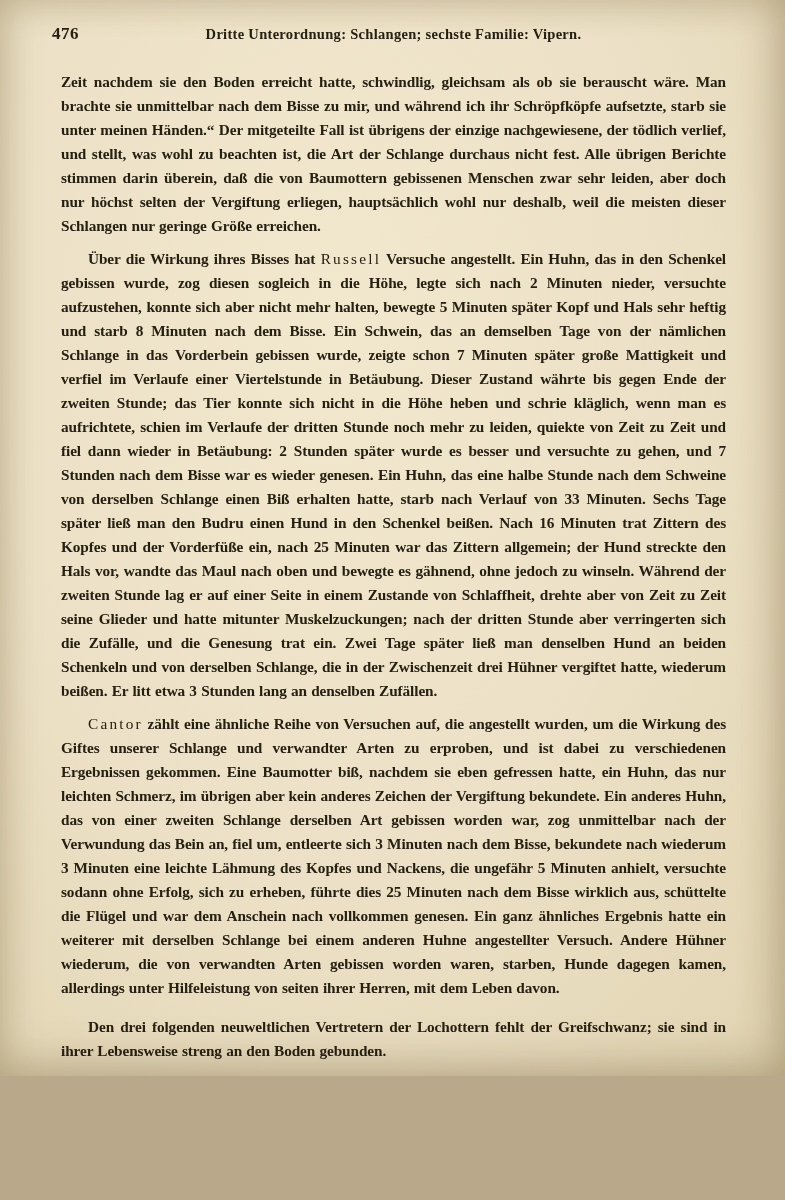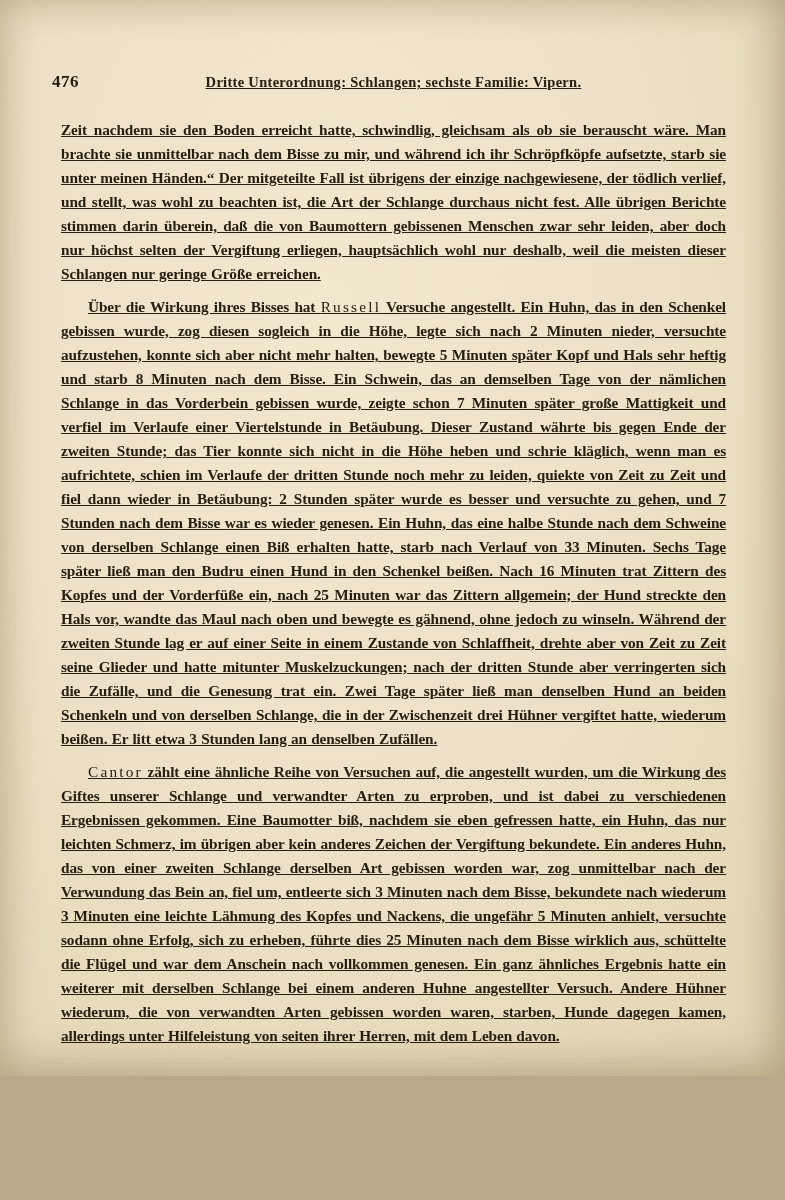--- a/index.html
+++ b/index.html
@@ -14,21 +14,20 @@
     box-sizing: border-box;
     overflow: hidden;
     background: radial-gradient(ellipse at 42% 30%, #f2e8ce 0%, #ece1c6 52%, #e1d4b2 100%);
     box-shadow:
       inset -12px 0 38px rgba(110, 88, 50, 0.20),
       inset 0 -16px 44px rgba(110, 88, 50, 0.22),
       inset 8px 8px 30px rgba(140, 115, 70, 0.10);
     color: #262012;
     font-family: "Liberation Serif", "DejaVu Serif", serif;
     padding: 24px 50px 0 52px;
-    text-decoration: underline;
   }
   .running-head {
     position: relative;
     height: 26px;
     margin-bottom: 20px;
   }
   .folio {
     position: absolute;
     left: 0;
     top: 0;
@@ -36,21 +35,20 @@
     font-weight: bold;
     letter-spacing: 0.5px;
   }
   .head-title {
     display: block;
     text-align: center;
     font-size: 14.5px;
     font-weight: bold;
     letter-spacing: 0.3px;
     padding-top: 2px;
-    margin-top: 48px;
   }
   .text-block {
     font-size: 15.3px;
     line-height: 24px;
     text-align: justify;
     font-weight: bold;
     letter-spacing: -0.1px;
     word-spacing: 0.5px;
   }
   .para {
@@ -79,16 +77,17 @@
   </header>
 
   <main class="text-block">
 
     <p class="para no-indent">Zeit nachdem sie den Boden erreicht hatte, schwindlig, gleichsam als ob sie berauscht wäre. Man brachte sie unmittelbar nach dem Bisse zu mir, und während ich ihr Schröpfköpfe aufsetzte, starb sie unter meinen Händen.“ Der mitgeteilte Fall ist übrigens der einzige nachgewiesene, der tödlich verlief, und stellt, was wohl zu beachten ist, die Art der Schlange durchaus nicht fest. Alle übrigen Berichte stimmen darin überein, daß die von Baumottern gebissenen Menschen zwar sehr leiden, aber doch nur höchst selten der Vergiftung erliegen, hauptsächlich wohl nur deshalb, weil die meisten dieser Schlangen nur geringe Größe erreichen.</p>
 
     <p class="para"><span>Über die Wirkung ihres Bisses hat </span><span class="gesperrt">Russell</span><span> Versuche angestellt. Ein Huhn, das in den Schenkel gebissen wurde, zog diesen sogleich in die Höhe, legte sich nach 2 Minuten nieder, versuchte aufzustehen, konnte sich aber nicht mehr halten, bewegte 5 Minuten später Kopf und Hals sehr heftig und starb 8 Minuten nach dem Bisse. Ein Schwein, das an demselben Tage von der nämlichen Schlange in das Vorderbein gebissen wurde, zeigte schon 7 Minuten später große Mattigkeit und verfiel im Verlaufe einer Viertelstunde in Betäubung. Dieser Zustand währte bis gegen Ende der zweiten Stunde; das Tier konnte sich nicht in die Höhe heben und schrie kläglich, wenn man es aufrichtete, schien im Verlaufe der dritten Stunde noch mehr zu leiden, quiekte von Zeit zu Zeit und fiel dann wieder in Betäubung: 2 Stunden später wurde es besser und versuchte zu gehen, und 7 Stunden nach dem Bisse war es wieder genesen. Ein Huhn, das eine halbe Stunde nach dem Schweine von derselben Schlange einen Biß erhalten hatte, starb nach Verlauf von 33 Minuten. Sechs Tage später ließ man den Budru einen Hund in den Schenkel beißen. Nach 16 Minuten trat Zittern des Kopfes und der Vorderfüße ein, nach 25 Minuten war das Zittern allgemein; der Hund streckte den Hals vor, wandte das Maul nach oben und bewegte es gähnend, ohne jedoch zu winseln. Während der zweiten Stunde lag er auf einer Seite in einem Zustande von Schlaffheit, drehte aber von Zeit zu Zeit seine Glieder und hatte mitunter Muskelzuckungen; nach der dritten Stunde aber verringerten sich die Zufälle, und die Genesung trat ein. Zwei Tage später ließ man denselben Hund an beiden Schenkeln und von derselben Schlange, die in der Zwischenzeit drei Hühner vergiftet hatte, wiederum beißen. Er litt etwa 3 Stunden lang an denselben Zufällen.</span></p>
 
     <p class="para"><span class="gesperrt">Cantor</span><span> zählt eine ähnliche Reihe von Versuchen auf, die angestellt wurden, um die Wirkung des Giftes unserer Schlange und verwandter Arten zu erproben, und ist dabei zu verschiedenen Ergebnissen gekommen. Eine Baumotter biß, nachdem sie eben gefressen hatte, ein Huhn, das nur leichten Schmerz, im übrigen aber kein anderes Zeichen der Vergiftung bekundete. Ein anderes Huhn, das von einer zweiten Schlange derselben Art gebissen worden war, zog unmittelbar nach der Verwundung das Bein an, fiel um, entleerte sich 3 Minuten nach dem Bisse, bekundete nach wiederum 3 Minuten eine leichte Lähmung des Kopfes und Nackens, die ungefähr 5 Minuten anhielt, versuchte sodann ohne Erfolg, sich zu erheben, führte dies 25 Minuten nach dem Bisse wirklich aus, schüttelte die Flügel und war dem Anschein nach vollkommen genesen. Ein ganz ähnliches Ergebnis hatte ein weiterer mit derselben Schlange bei einem anderen Huhne angestellter Versuch. Andere Hühner wiederum, die von verwandten Arten gebissen worden waren, starben, Hunde dagegen kamen, allerdings unter Hilfeleistung von seiten ihrer Herren, mit dem Leben davon.</span></p>
 
+    <p class="para section-gap">Den drei folgenden neuweltlichen Vertretern der Lochottern fehlt der Greifschwanz; sie sind in ihrer Lebensweise streng an den Boden gebunden.</p>
 
 
   </main>
 </div>
 
 </body></html>

